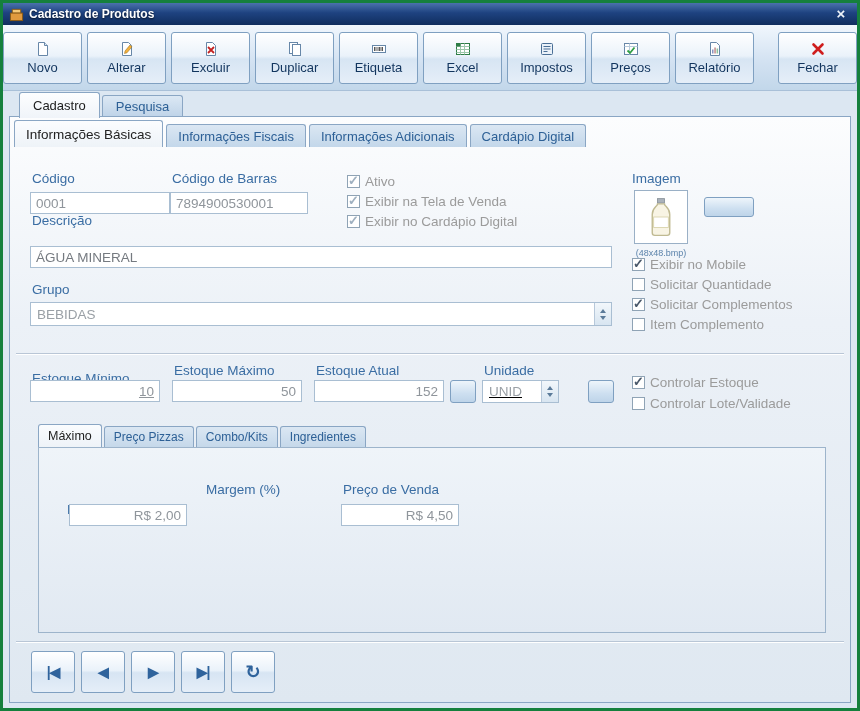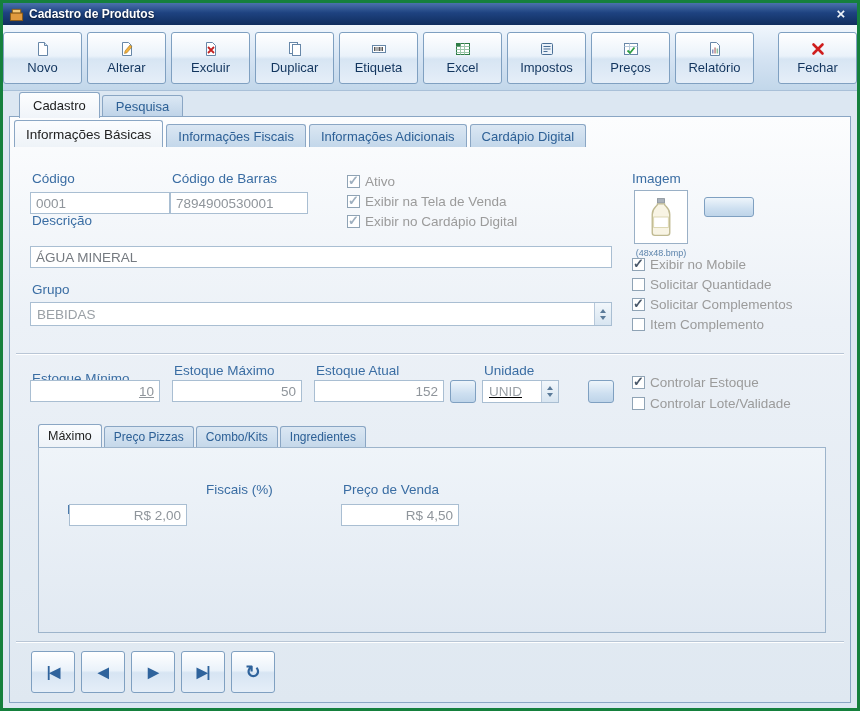--- a/index.html
+++ b/index.html
@@ -320,21 +320,21 @@
     <div class="ptabs">
       <div class="ptab active">Máximo</div>
       <div class="ptab">Preço Pizzas</div>
       <div class="ptab">Combo/Kits</div>
       <div class="ptab">Ingredientes</div>
     </div>
     <div class="ppane">
       <span class="flabel" style="left:28px; top:34px;margin-top:20px;">Preço de Custo</span>
       <input class="fin num" style="left: 30px; top: 56px; width: 118px;" value="R$ 2,00">
 
-      <span class="flabel" style="left:167px; top:34px;">Fiscais (%)</span>
+      <span class="flabel" style="left:167px; top:34px;">Margem (%)</span>
 
       <span class="flabel" style="left:304px; top:34px;">Preço de Venda</span>
       <input class="fin num" style="left: 302px; top: 56px; width: 118px;" value="R$ 4,50">
     </div>
 
     <div class="groove" style="top:524px;"></div>
 
     <div class="nav">
       <button class="navb">|◀</button>
       <button class="navb">◀</button>

